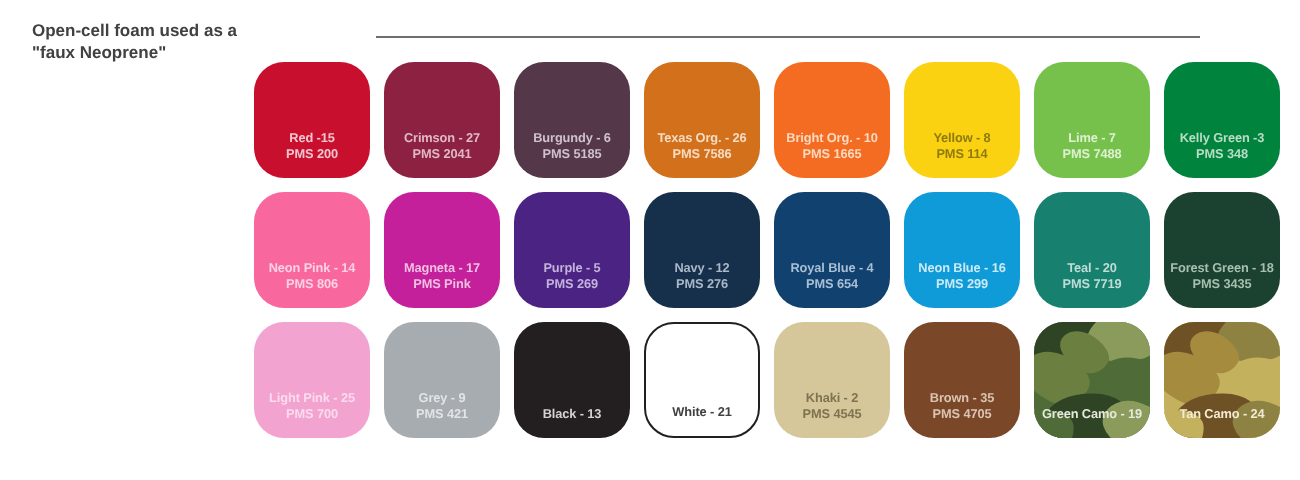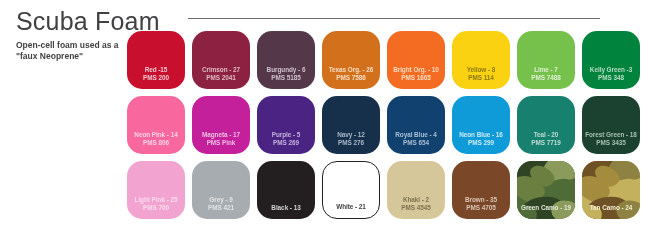--- a/index.html
+++ b/index.html
@@ -76,21 +76,20 @@
   
   .camo{position:absolute;inset:0;z-index:1;}
   .camo span{position:absolute;border-radius:46% 54% 38% 62%/50% 42% 58% 50%;}
 </style>
 </head>
 <body>
 
 <div class="sheet">
 
   <div class="header">
-    <div class="title">Scuba Foam</div>
     <div class="subtitle">Open-cell foam used as a "faux Neoprene"</div>
   </div>
 
   <div class="rule"></div>
 
   <div class="grid">
       <div class="swatch" style="background: rgb(200, 16, 46);">
         <div class="lbl" style="color: rgb(242, 198, 207);">Red -15</div>
         <div class="lbl" style="color: rgb(242, 198, 207);">PMS 200</div>
       </div>

